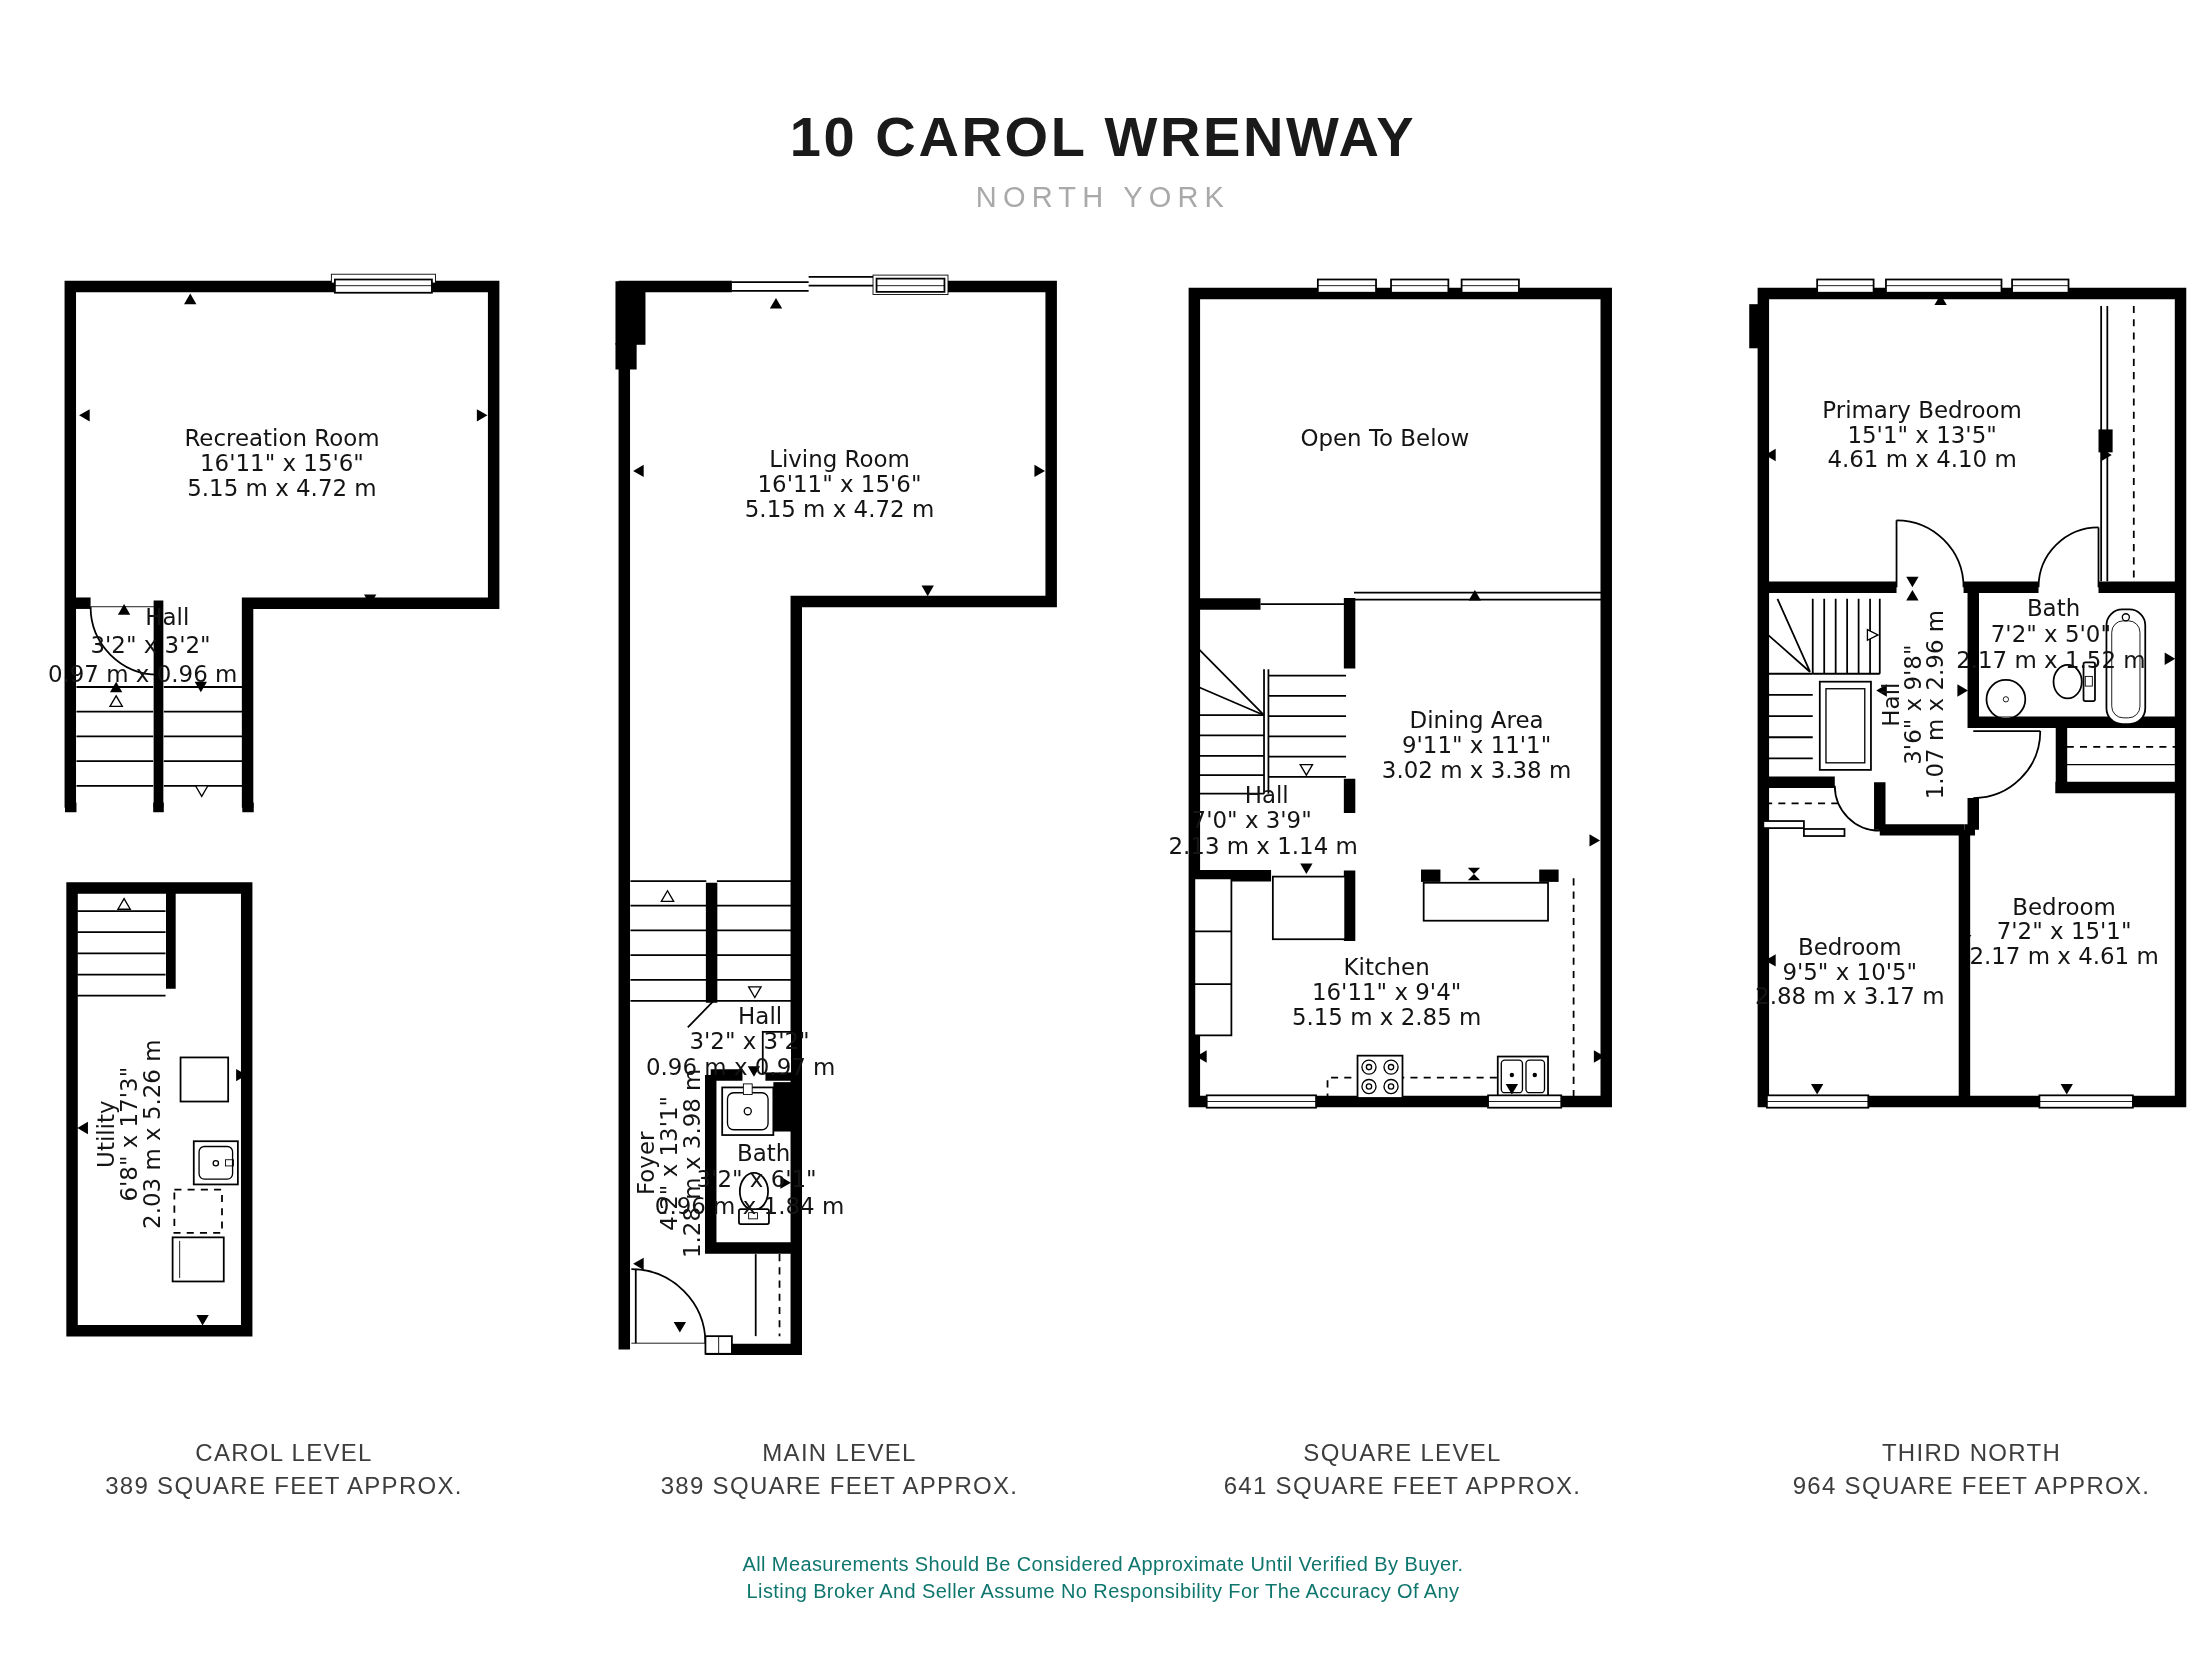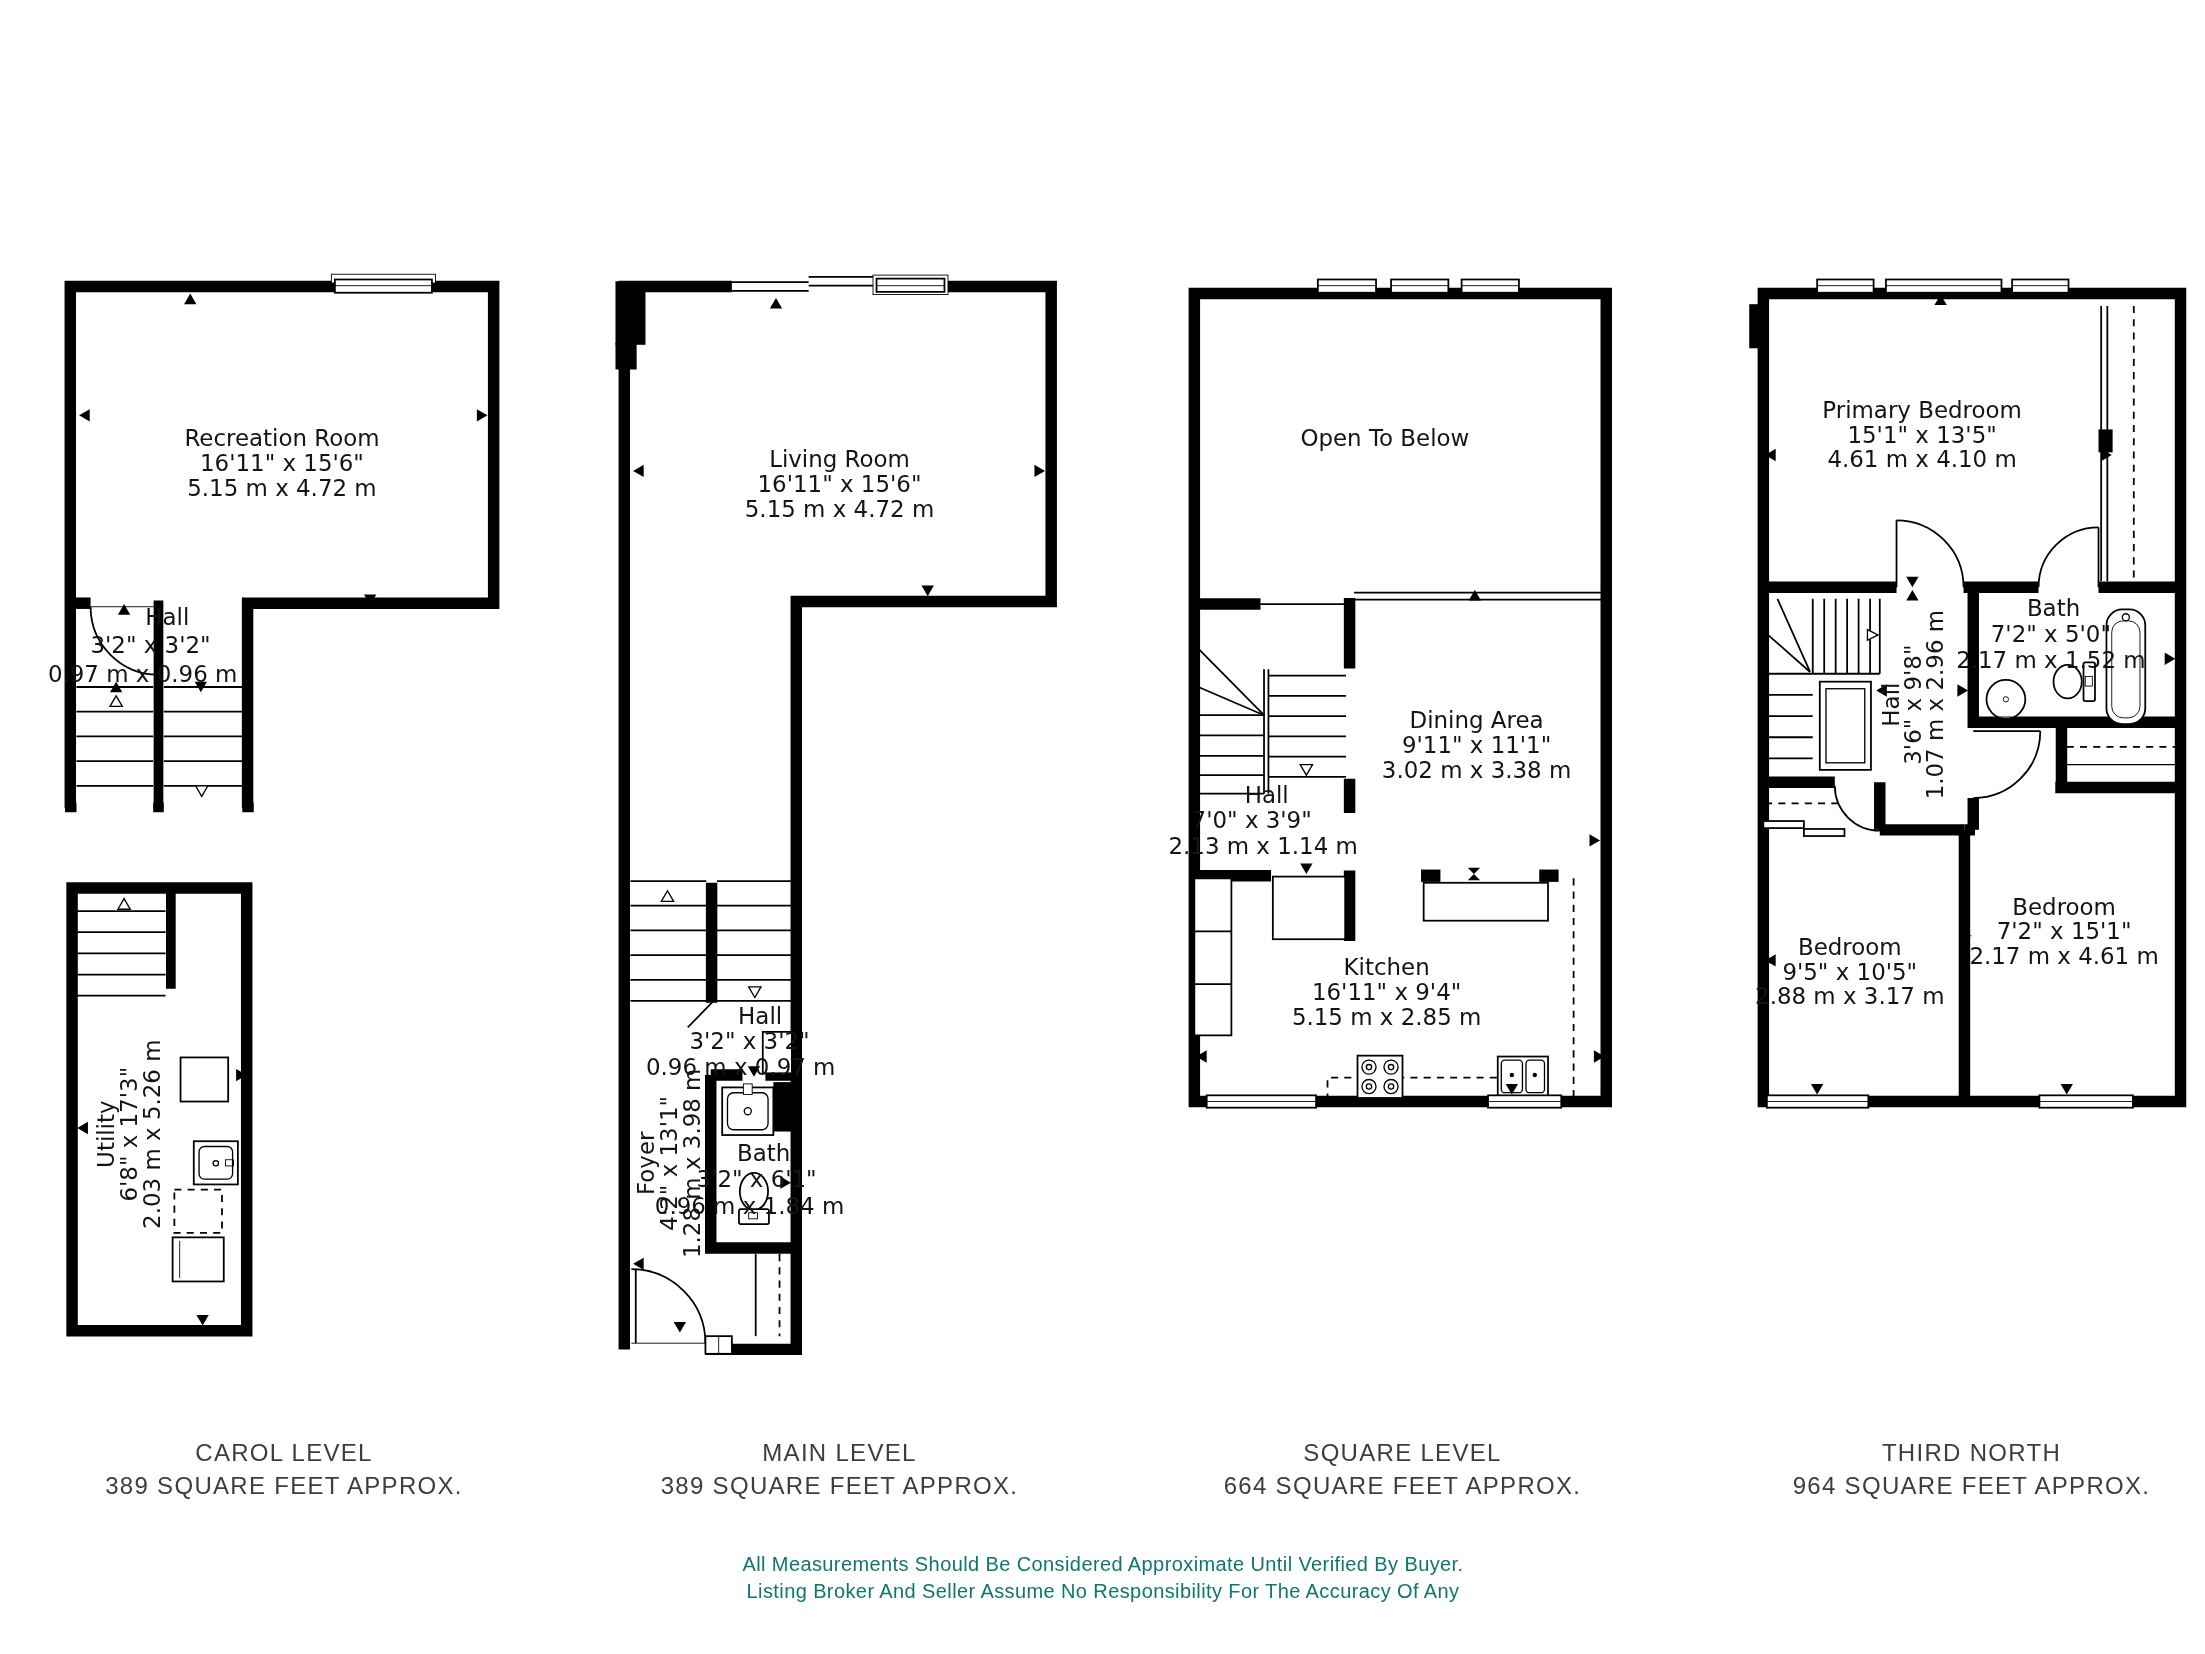--- a/index.html
+++ b/index.html
@@ -32,20 +32,24 @@
   #lvl-3{left:1182px;width:441px;}
   #lvl-4{left:1751px;width:441px;}
   .disc{position:absolute;top:1551px;left:0;width:100%;text-align:center;color:#0f766e;
         font-size:20px;line-height:26.5px;letter-spacing:0.4px;}
 </style>
 </head>
 <body>
 
 <div class="page">
 
+  <div class="hdr">
+    <div class="title">10 CAROL WRENWAY</div>
+    <div class="subtitle">NORTH YORK</div>
+  </div>
 
   <svg id="plan-lower" class="plan" width="441" height="1081" viewBox="0 0 500 1225">
     <g>
       <path class="w13" d="M6,597 L6,6 L486,6 L486,365 L207,365 L207,597"></path>
       <path class="w13" d="M6,365 L29,365"></path>
       <path class="w11" d="M106,362 L106,597"></path>
       <path class="w13" d="M8,688 L206,688 L206,1190 L8,1190 Z"></path>
       <path class="w11" d="M120,688 L120,802"></path>
       <rect class="blk" x="0" y="591" width="13" height="11"></rect>
       <rect class="blk" x="100" y="591" width="12" height="11"></rect>
@@ -355,21 +359,21 @@
   <div class="lvl" id="lvl-1">
     <div>CAROL LEVEL</div>
     <div>389 SQUARE FEET APPROX.</div>
   </div>
   <div class="lvl" id="lvl-2">
     <div>MAIN LEVEL</div>
     <div>389 SQUARE FEET APPROX.</div>
   </div>
   <div class="lvl" id="lvl-3">
     <div>SQUARE LEVEL</div>
-    <div>664 SQUARE FEET APPROX.</div>
+    <div>641 SQUARE FEET APPROX.</div>
   </div>
   <div class="lvl" id="lvl-4">
     <div>THIRD NORTH</div>
     <div>964 SQUARE FEET APPROX.</div>
   </div>
 
   <div class="disc">
     <div>All Measurements Should Be Considered Approximate Until Verified By Buyer.</div>
     <div>Listing Broker And Seller Assume No Responsibility For The Accuracy Of Any</div>
   </div>

